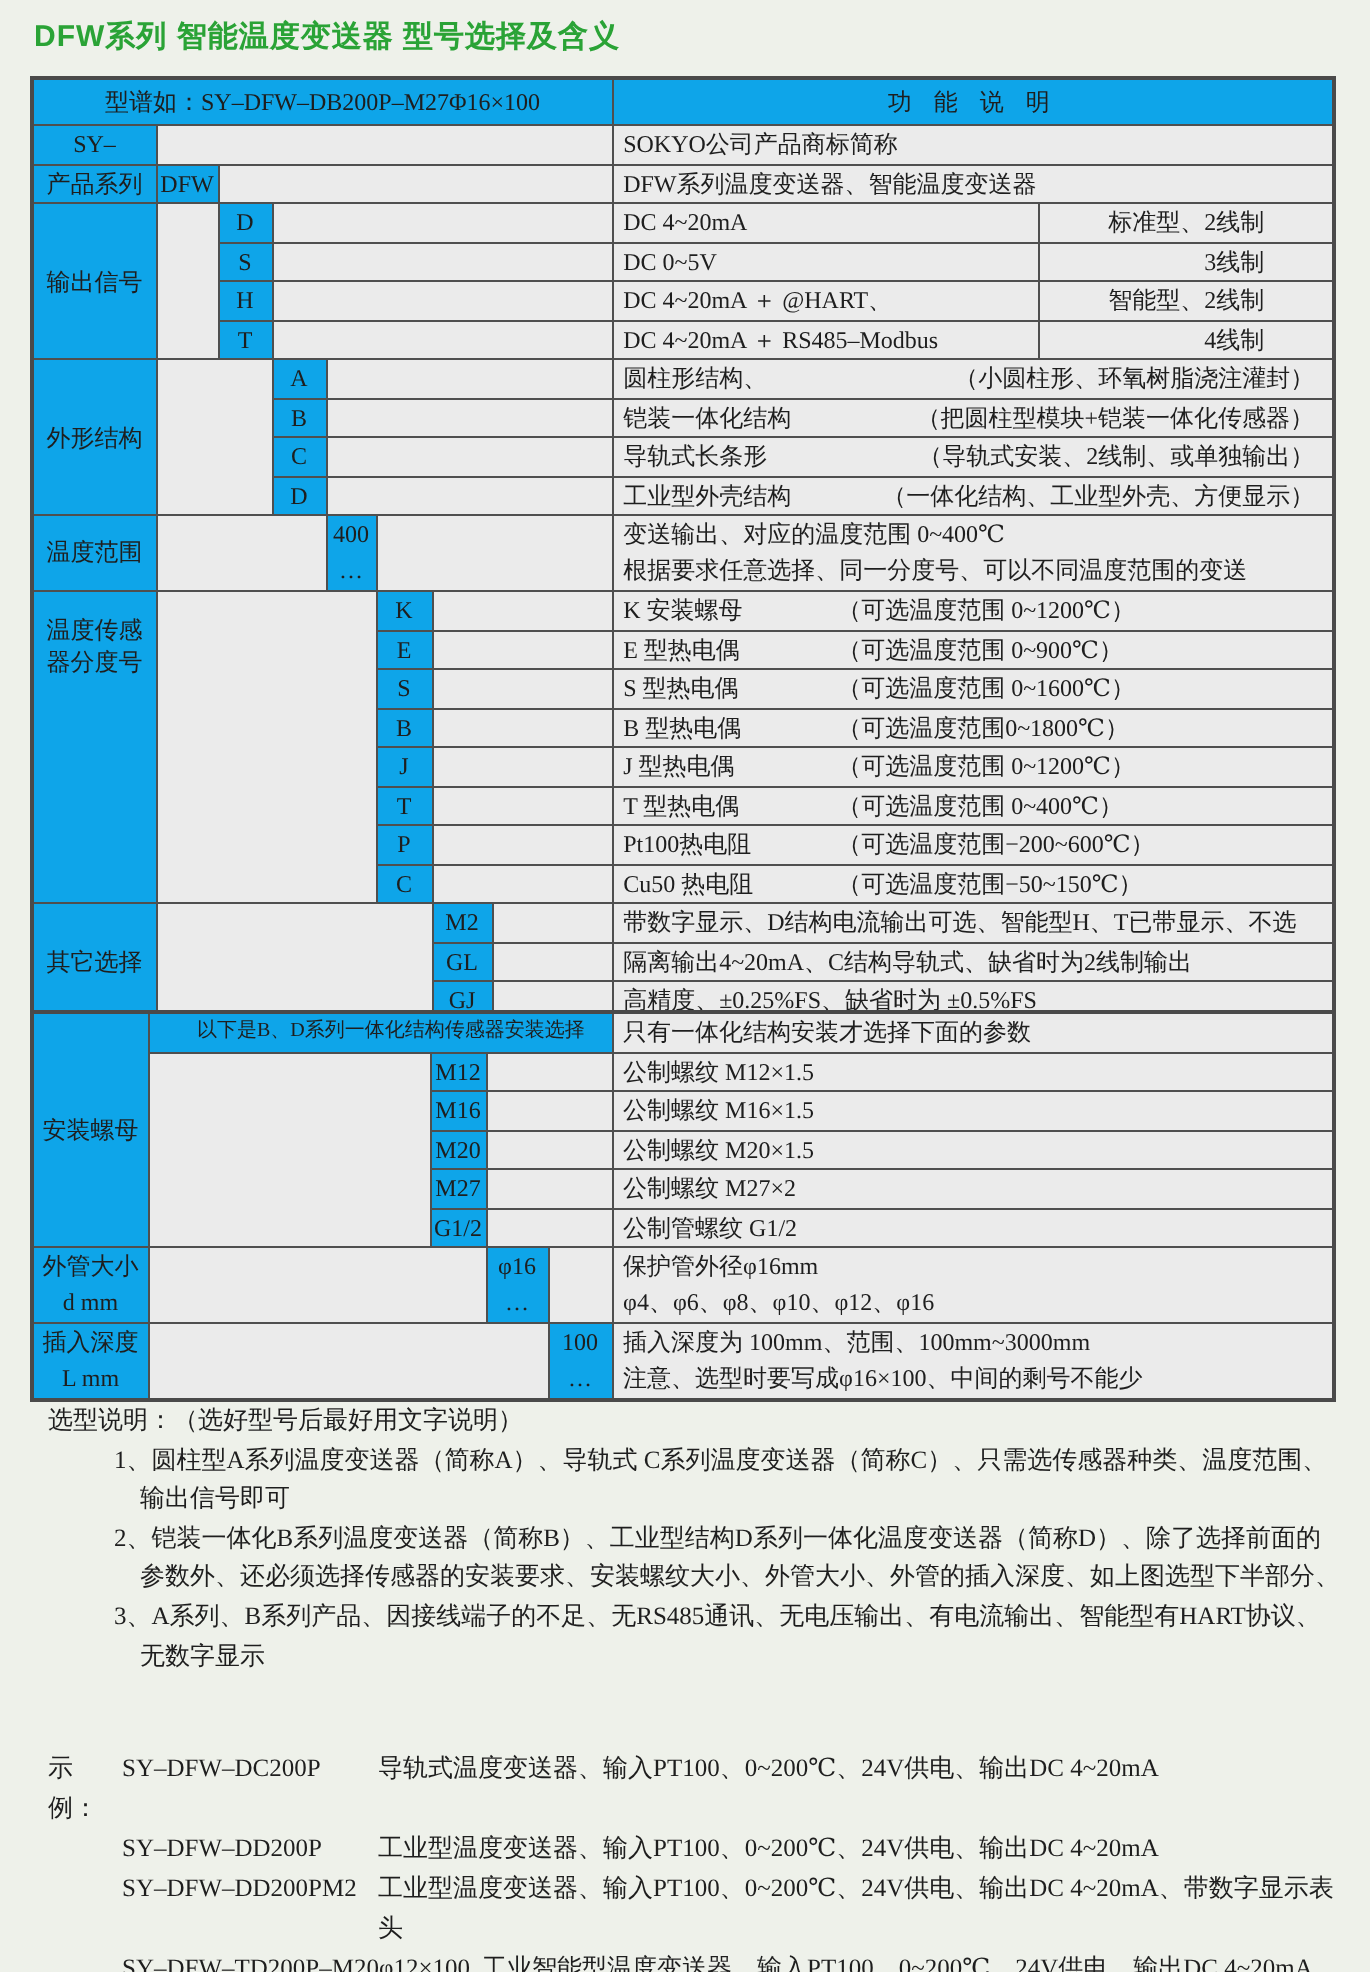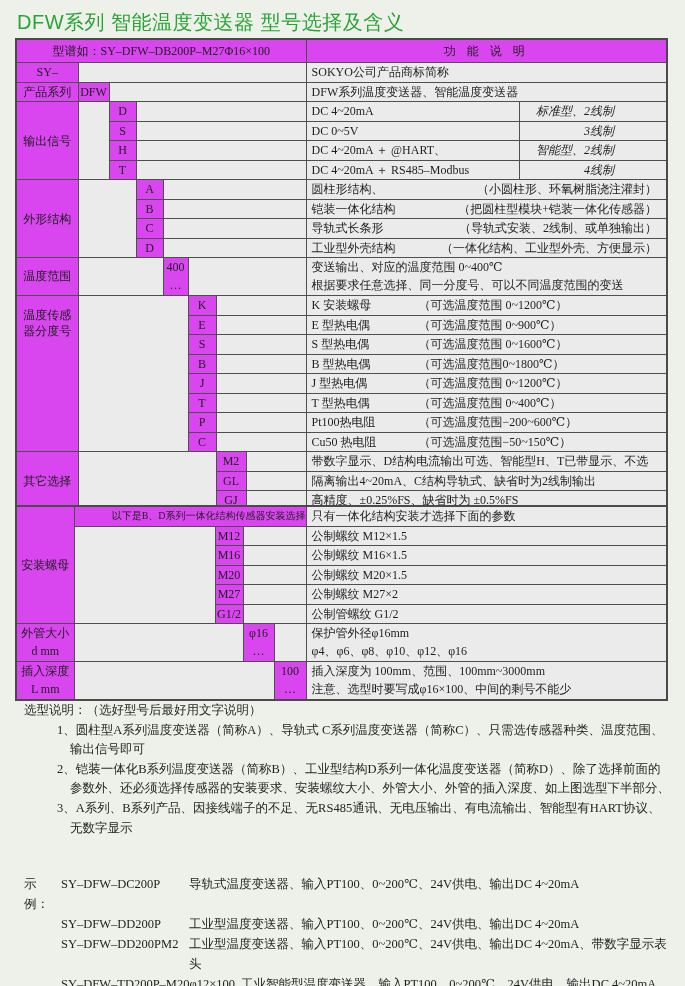--- a/index.html
+++ b/index.html
@@ -1,37 +1,37 @@
 <!DOCTYPE html>
 <html><head>
 <meta charset="utf-8">
 <style>
   html,body{margin:0;padding:0;}
   .page{position:relative;width:685px;height:986px;background:#eef1ea;color:#1e1e1e;
         font-family:"Liberation Serif","DejaVu Serif",serif;font-size:12px;overflow:hidden;}
   .title{position:absolute;left:17px;top:9px;font-family:"Liberation Sans","DejaVu Sans",sans-serif;
-         font-weight:normal;font-size:20px;color:#2aa336;letter-spacing:.5px;white-space:nowrap;}
+         font-weight:bold;font-size:15px;color:#2aa336;letter-spacing:.5px;white-space:nowrap;}
   table{border-collapse:collapse;table-layout:fixed;position:absolute;left:15px;background:#ebebeb;
         border:2px solid #4a4a4a;}
   #t1{top:38px;width:651px;}
   #t2{top:505px;width:651px;}
   td{border:1px solid #4f4f4f;padding:0;font-size:12px;line-height:16px;overflow:hidden;white-space:nowrap;}
   tr.hh td{height:22px;}
   tr.h td{height:18.5px;}
   tr.h2 td{height:37px;line-height:17.5px;}
-  .green{background:#d946ef;}
+  .green{background:#0ea5e9;}
   .c{text-align:center;}
   .top{vertical-align:top;padding-top:11px;}
   .desc{padding:0 5px;text-align:left;}
-  .type{text-align:right;padding-right:52px;font-style:italic;}
+  .type{text-align:right;padding-right:34px;}
   .fn{letter-spacing:4px;}
   .pair{display:flex;}
   .pair .pm{width:107px;flex:none;}
   .spread{display:flex;justify-content:space-between;padding-right:4px;text-align:center;}
-  .small{font-size:10px;padding-left:24px;text-align:right;}
+  .small{font-size:10px;padding-left:24px;text-align:left;}
   .notes{position:absolute;left:24px;top:701px;width:648px;font-size:12.5px;line-height:19.6px;}
   .note-item{margin-left:33px;}
   .note-item .nl2{padding-left:13px;}
   .examples{position:absolute;left:24px;top:874px;width:655px;font-size:12.5px;line-height:20px;}
   .ex-row{display:flex;}
   .ex-label{width:37px;flex:none;}
   .ex-model{min-width:122px;flex:none;padding-right:6px;}
   .ex-row:last-child .ex-model{min-width:70px;}
 </style>
 </head>

